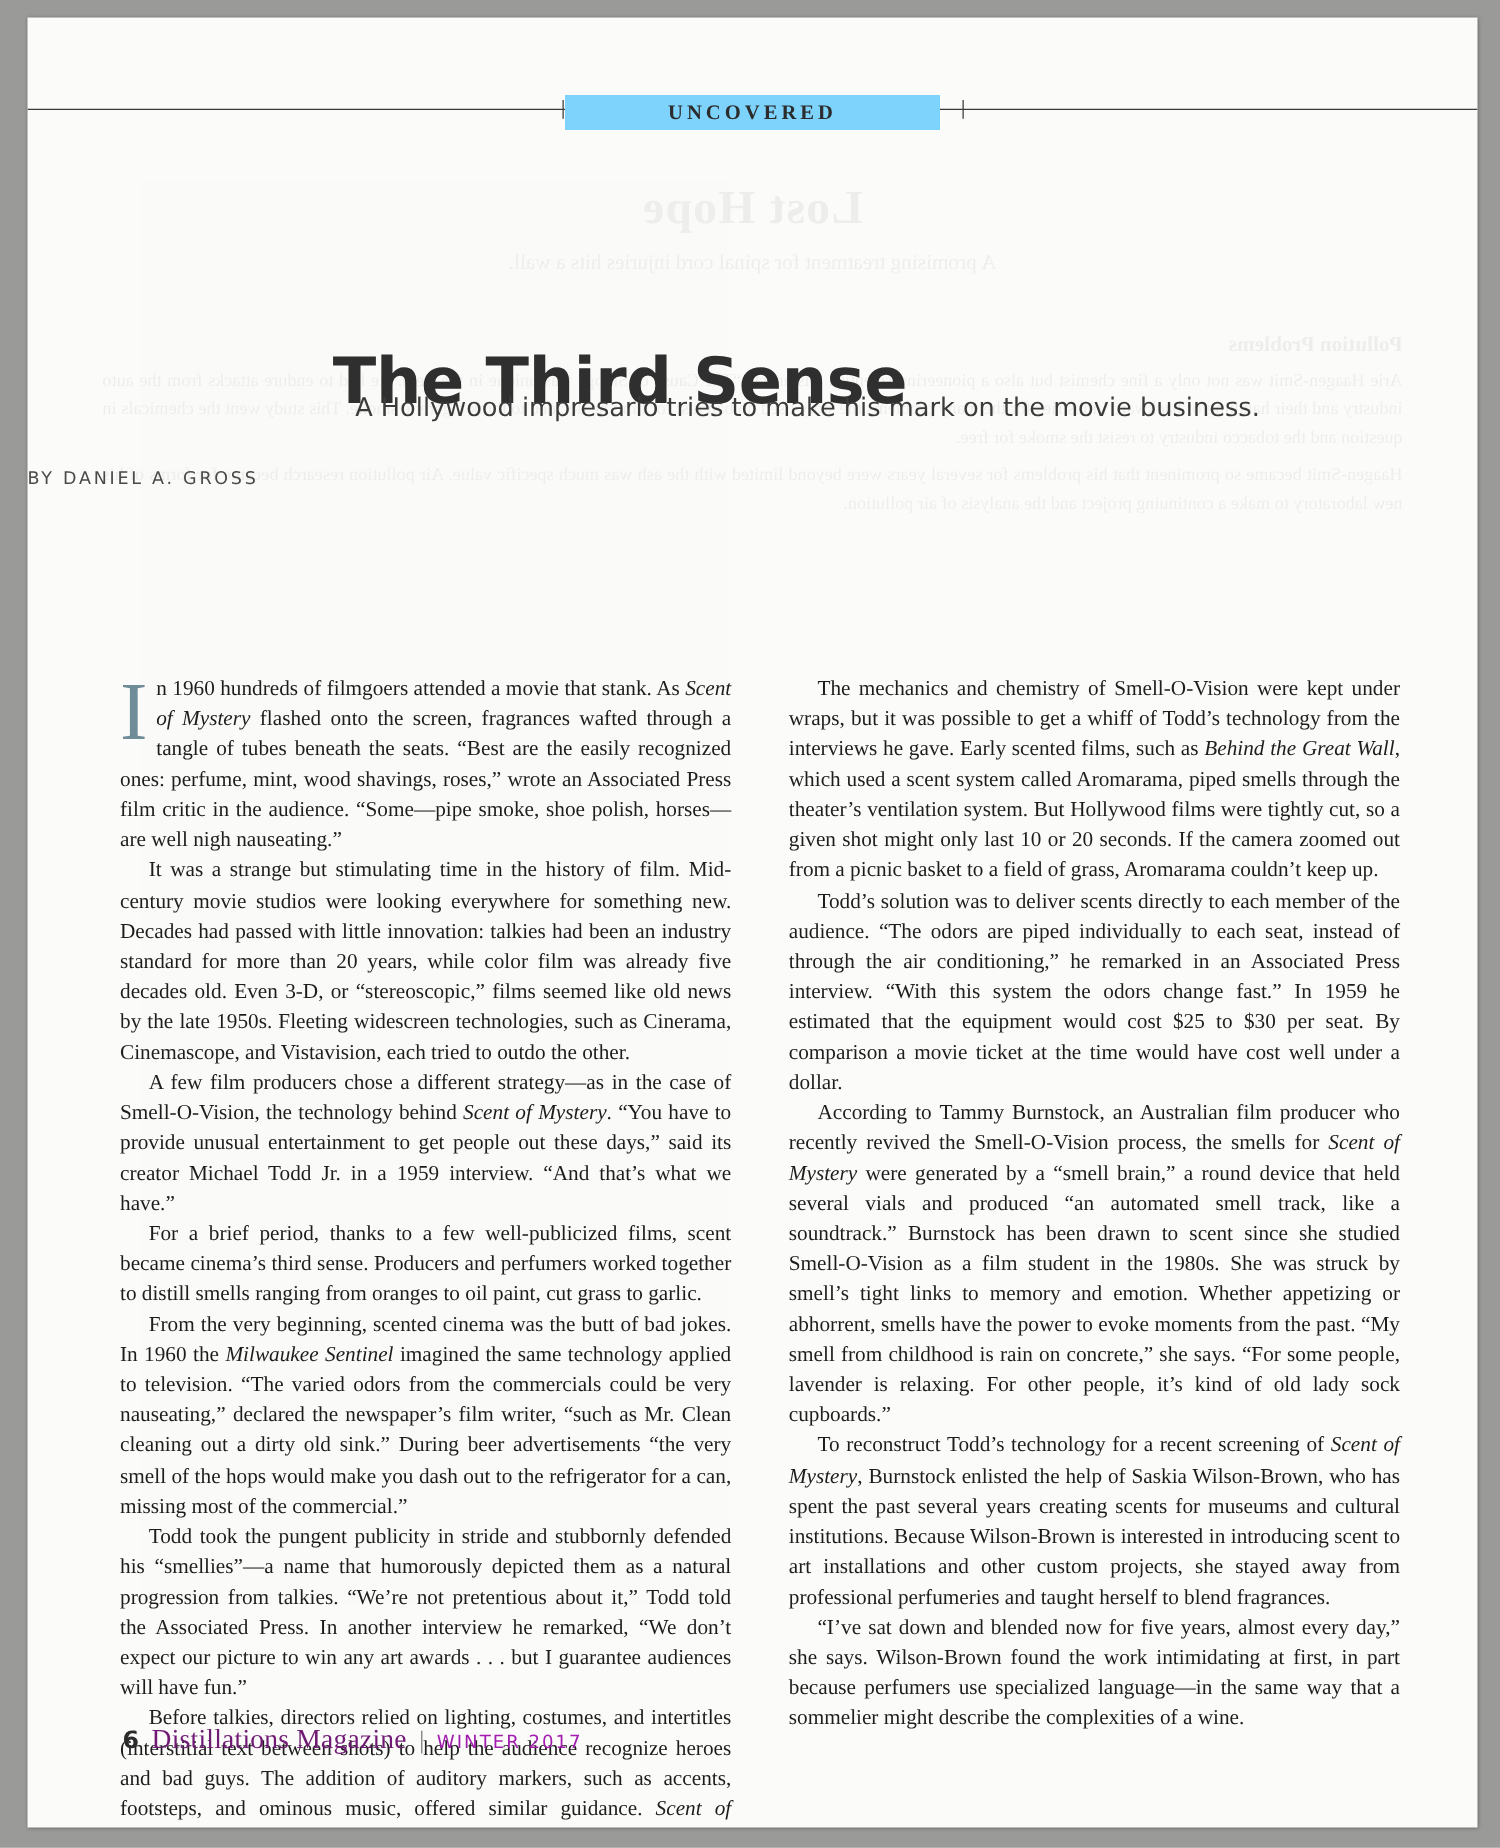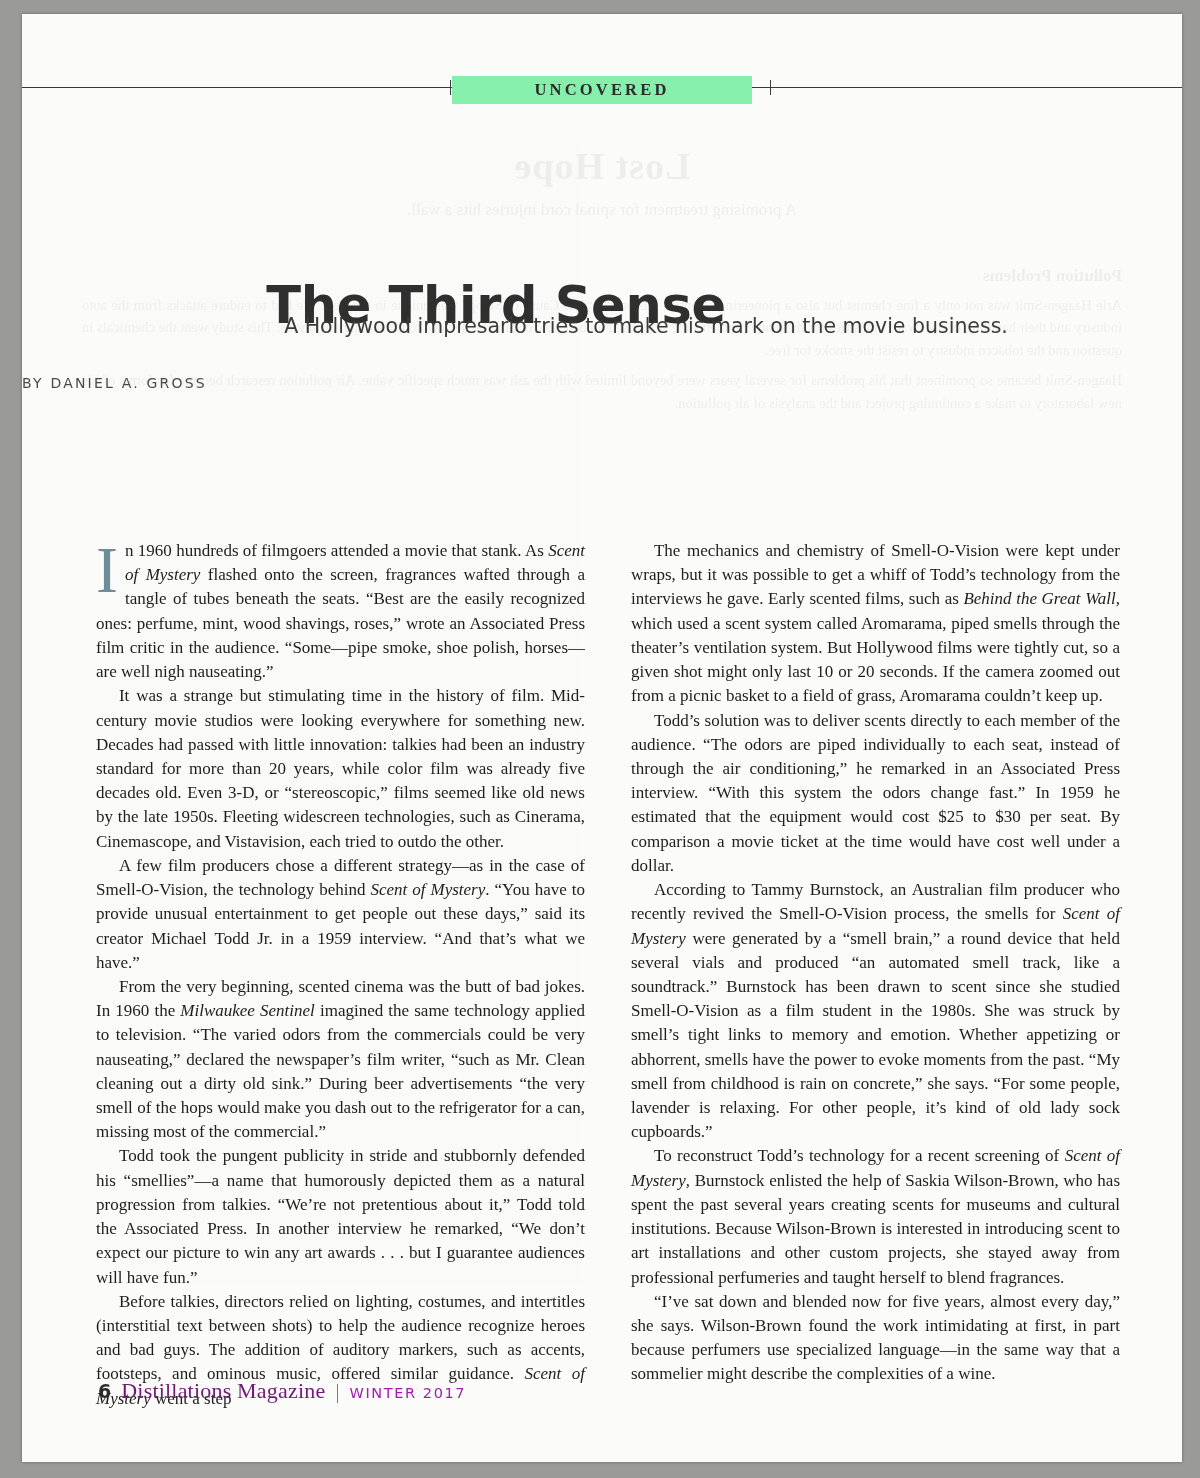--- a/index.html
+++ b/index.html
@@ -69,21 +69,21 @@
 
   .masthead {
     position: absolute;
     left: 0; top: 62px; width: 1160px;
     text-align: center;
     font-family: "Liberation Serif", serif;
     font-size: 16.5px;
     font-weight: bold;
     letter-spacing: 3.2px;
     color: #2c2c2c;
-    background: #86efac;
+    background: #7dd3fc;
     padding: 4px 0;
   }
   .mast-wrap {
     position: absolute;
     left: 430px; top: 62px; width: 300px;
     text-align: center;
     background: #fbfbf9;
   }
   .kicker {
     position: absolute;
@@ -217,20 +217,21 @@
   <div class="dek">A Hollywood impresario tries to make his mark on the movie business.</div>
   <div class="byline">BY DANIEL A. GROSS</div>
 
   <div class="cols">
     <div class="col left">
       <p class="first dropcap-para">
         <span class="dropcap">I</span><span>n 1960 hundreds of filmgoers attended a movie that stank. As <em>Scent of Mystery</em> flashed onto the screen, fragrances wafted through a tangle of tubes beneath the seats. “Best are the easily recognized ones: perfume, mint, wood shavings, roses,” wrote an Associated Press film critic in the audience. “Some—pipe smoke, shoe polish, horses—are well nigh nauseating.”</span>
       </p>
       <p><span>It was a strange but stimulating time in the history of film. Mid-century movie studios were looking everywhere for something new. Decades had passed with little innovation: talkies had been an industry standard for more than 20 years, while color film was already five decades old. Even 3-D, or “stereoscopic,” films seemed like old news by the late 1950s. Fleeting widescreen technologies, such as Cinerama, Cinemascope, and Vistavision, each tried to outdo the other.</span></p>
       <p><span>A few film producers chose a different strategy—as in the case of Smell-O-Vision, the technology behind <em>Scent of Mystery</em>. “You have to provide unusual entertainment to get people out these days,” said its creator Michael Todd Jr. in a 1959 interview. “And that’s what we have.”</span></p>
+      <p><span>For a brief period, thanks to a few well-publicized films, scent became cinema’s third sense. Producers and perfumers worked together to distill smells ranging from oranges to oil paint, cut grass to garlic.</span></p>
       <p><span>From the very beginning, scented cinema was the butt of bad jokes. In 1960 the <em>Milwaukee Sentinel</em> imagined the same technology applied to television. “The varied odors from the commercials could be very nauseating,” declared the newspaper’s film writer, “such as Mr. Clean cleaning out a dirty old sink.” During beer advertisements “the very smell of the hops would make you dash out to the refrigerator for a can, missing most of the commercial.”</span></p>
       <p><span>Todd took the pungent publicity in stride and stubbornly defended his “smellies”—a name that humorously depicted them as a natural progression from talkies. “We’re not pretentious about it,” Todd told the Associated Press. In another interview he remarked, “We don’t expect our picture to win any art awards . . . but I guarantee audiences will have fun.”</span></p>
       <p><span>Before talkies, directors relied on lighting, costumes, and intertitles (interstitial text between shots) to help the audience recognize heroes and bad guys. The addition of auditory markers, such as accents, footsteps, and ominous music, offered similar guidance. <em>Scent of Mystery</em> went a step</span></p>
     </div>
 
     <div class="col right">
       <p><span>The mechanics and chemistry of Smell-O-Vision were kept under wraps, but it was possible to get a whiff of Todd’s technology from the interviews he gave. Early scented films, such as <em>Behind the Great Wall</em>, which used a scent system called Aromarama, piped smells through the theater’s ventilation system. But Hollywood films were tightly cut, so a given shot might only last 10 or 20 seconds. If the camera zoomed out from a picnic basket to a field of grass, Aromarama couldn’t keep up.</span></p>
       <p><span>Todd’s solution was to deliver scents directly to each member of the audience. “The odors are piped individually to each seat, instead of through the air conditioning,” he remarked in an Associated Press interview. “With this system the odors change fast.” In 1959 he estimated that the equipment would cost $25 to $30 per seat. By comparison a movie ticket at the time would have cost well under a dollar.</span></p>
       <p><span>According to Tammy Burnstock, an Australian film producer who recently revived the Smell-O-Vision process, the smells for <em>Scent of Mystery</em> were generated by a “smell brain,” a round device that held several vials and produced “an automated smell track, like a soundtrack.” Burnstock has been drawn to scent since she studied Smell-O-Vision as a film student in the 1980s. She was struck by smell’s tight links to memory and emotion. Whether appetizing or abhorrent, smells have the power to evoke moments from the past. “My smell from childhood is rain on concrete,” she says. “For some people, lavender is relaxing. For other people, it’s kind of old lady sock cupboards.”</span></p>
       <p><span>To reconstruct Todd’s technology for a recent screening of <em>Scent of Mystery</em>, Burnstock enlisted the help of Saskia Wilson-Brown, who has spent the past several years creating scents for museums and cultural institutions. Because Wilson-Brown is interested in introducing scent to art installations and other custom projects, she stayed away from professional perfumeries and taught herself to blend fragrances.</span></p>

